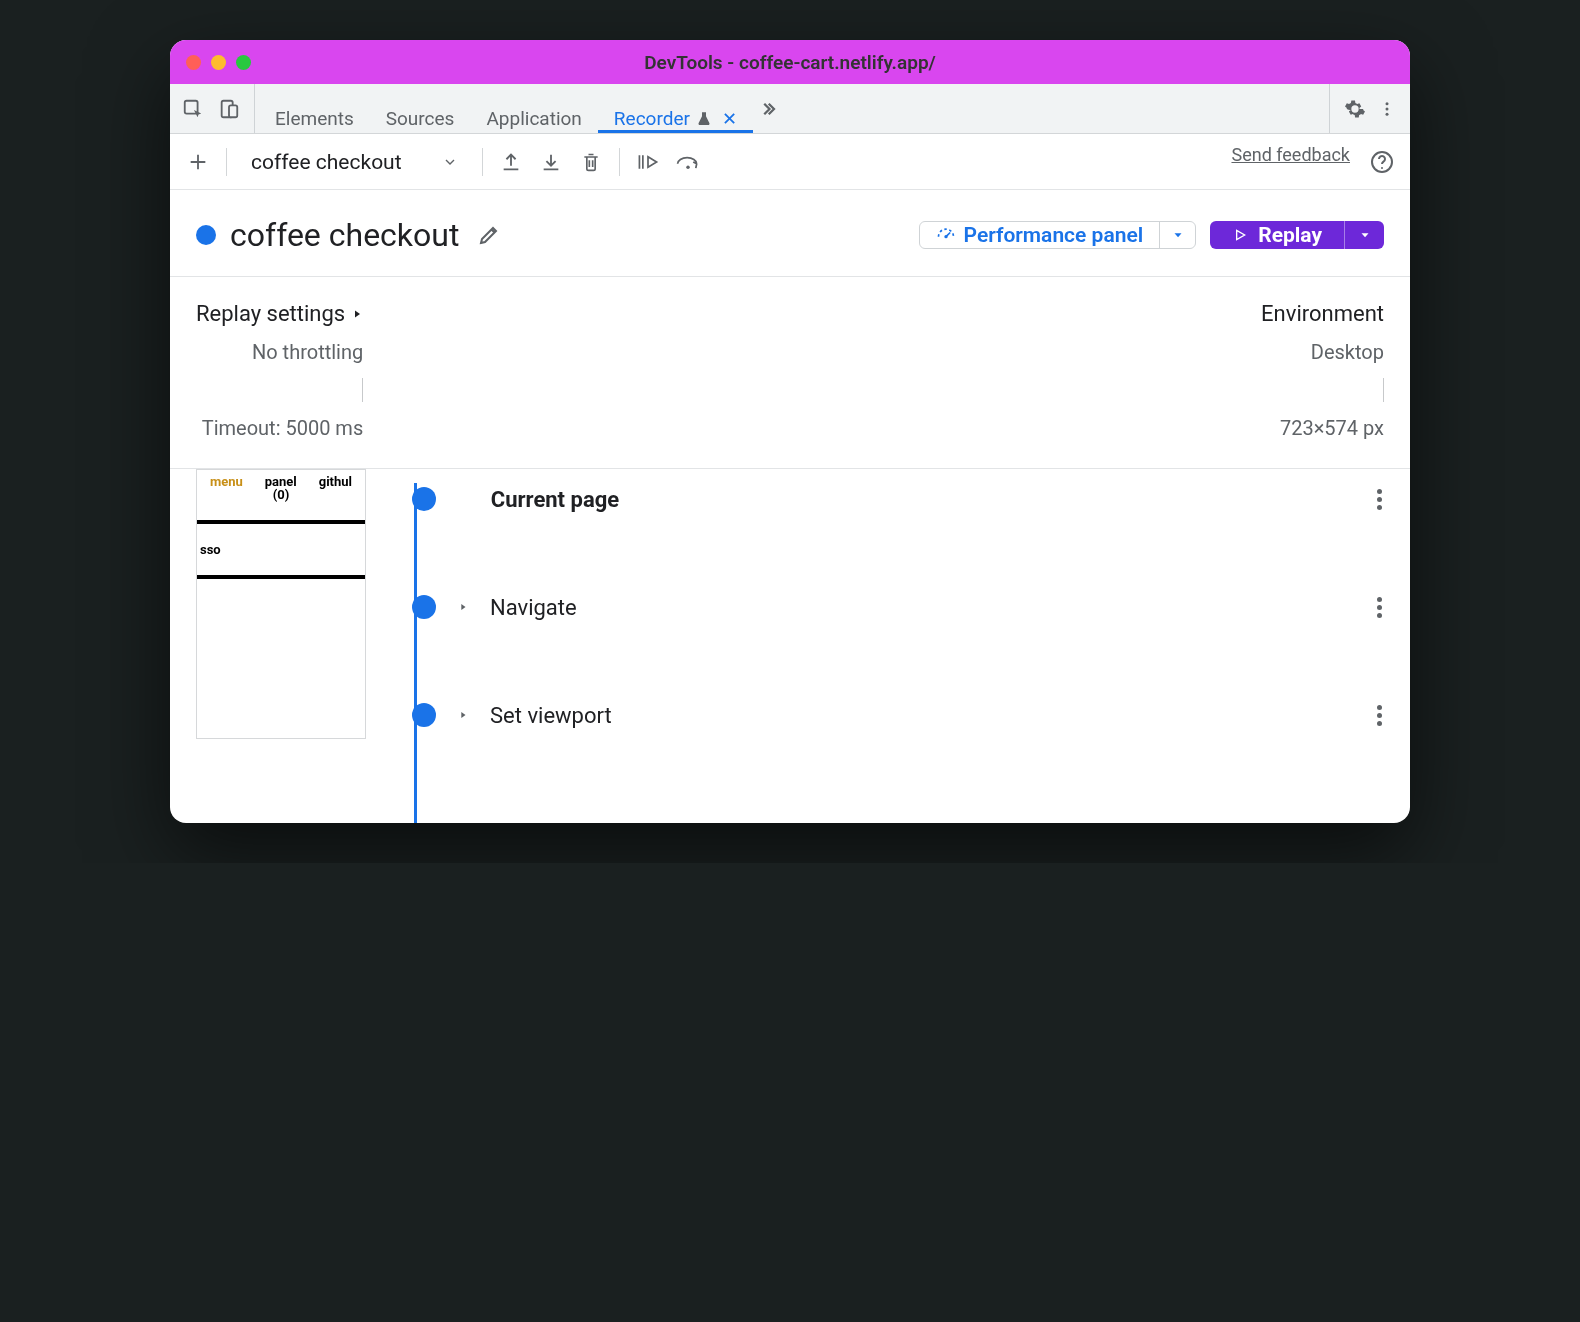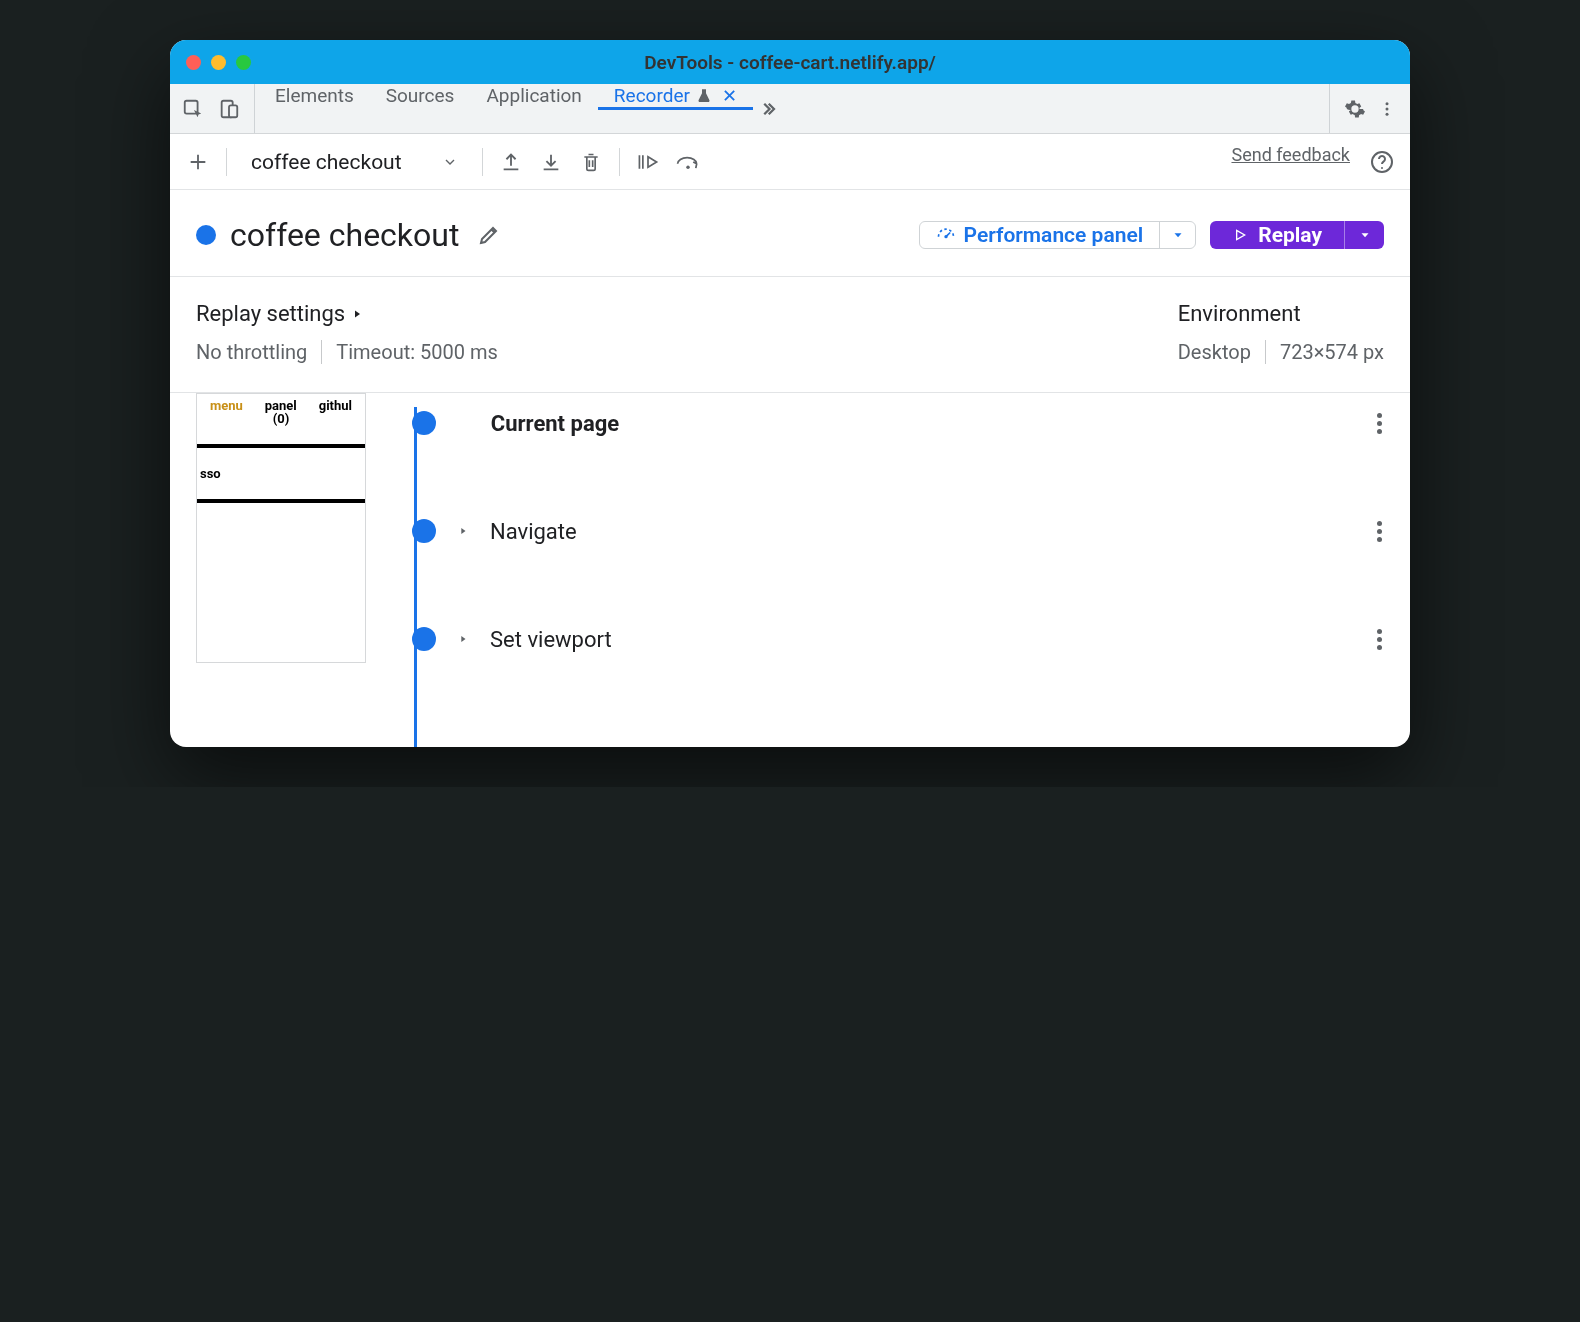--- a/index.html
+++ b/index.html
@@ -13,21 +13,21 @@
   }
   .window {
     width: 1240px;
     background: #fff;
     border-radius: 16px;
     overflow: hidden;
     box-shadow: 0 30px 80px rgba(0,0,0,0.6);
   }
   .titlebar {
     height: 44px;
-    background: #0ea5e9;
+    background: #d946ef;
     display: flex;
     align-items: center;
     padding: 0 16px;
     position: relative;
   }
   .traffic-lights { display: flex; gap: 10px; }
   .tl { width: 15px; height: 15px; border-radius: 50%; }
   .tl.red { background:#ff5f57; }
   .tl.yellow { background:#febc2e; }
   .tl.green { background:#28c840; }
@@ -42,21 +42,21 @@
   .tabstrip {
     height: 50px;
     background: #f1f3f4;
     border-bottom:1px solid #d3d6d8;
     display:flex;
     align-items:stretch;
     padding:0 8px;
   }
   .ts-left { display:flex; align-items:center; gap:6px; padding-right:10px; border-right:1px solid #cfd3d6;}
   .ts-icon { width:30px; height:30px; display:flex; align-items:center; justify-content:center; color:#5f6367; border-radius:4px;}
-  .tabs { display:flex; align-items:flex-start; margin-left:4px;}
+  .tabs { display:flex; align-items:flex-end; margin-left:4px;}
   .tab {
     display:flex; align-items:center; gap:6px;
     padding: 0 16px;
     font-size:19px;
     color:#5f6367;
     cursor:pointer;
     border-bottom:3px solid transparent;
   }
   .tab.active { color:#1a73e8; border-bottom-color:#1a73e8; }
   .tab .close { font-size:18px; margin-left:4px;}
@@ -99,21 +99,21 @@
   .split-btn.solid .sb-main { color:#fff; padding:0 22px; display:flex; align-items:center; gap:10px; font-size:21px; font-weight:700;}
   .split-btn.solid .sb-caret { border-left:1px solid rgba(255,255,255,0.4); width:40px; display:flex; align-items:center; justify-content:center; color:#fff;}
   .settings-row {
     padding:24px 26px 28px 26px;
     display:flex;
     border-bottom:1px solid #e2e4e6;
   }
   .settings-col { display:flex; flex-direction:column; gap:14px;}
   .settings-col.right { margin-left:auto;}
   .settings-head { display:flex; align-items:center; gap:6px; font-size:22px; color:#202124;}
-  .settings-sub { display:flex; align-items:flex-end; gap:14px; font-size:20px; color:#5f6367;}
+  .settings-sub { display:flex; align-items:flex-end; gap:14px; font-size:20px; color:#5f6367;flex-direction:column;}
   .settings-sub .ssep { width:1px; height:24px; background:#c7c9cb;}
   .codebar { padding:22px 26px; display:flex; justify-content:flex-end;}
   .showcode-wrap {
     border:5px solid #1a52ea;
     border-radius:16px;
     padding:6px 8px;
   }
   .showcode-btn {
     border:1px solid #d6d8da;
     background:#fff;

